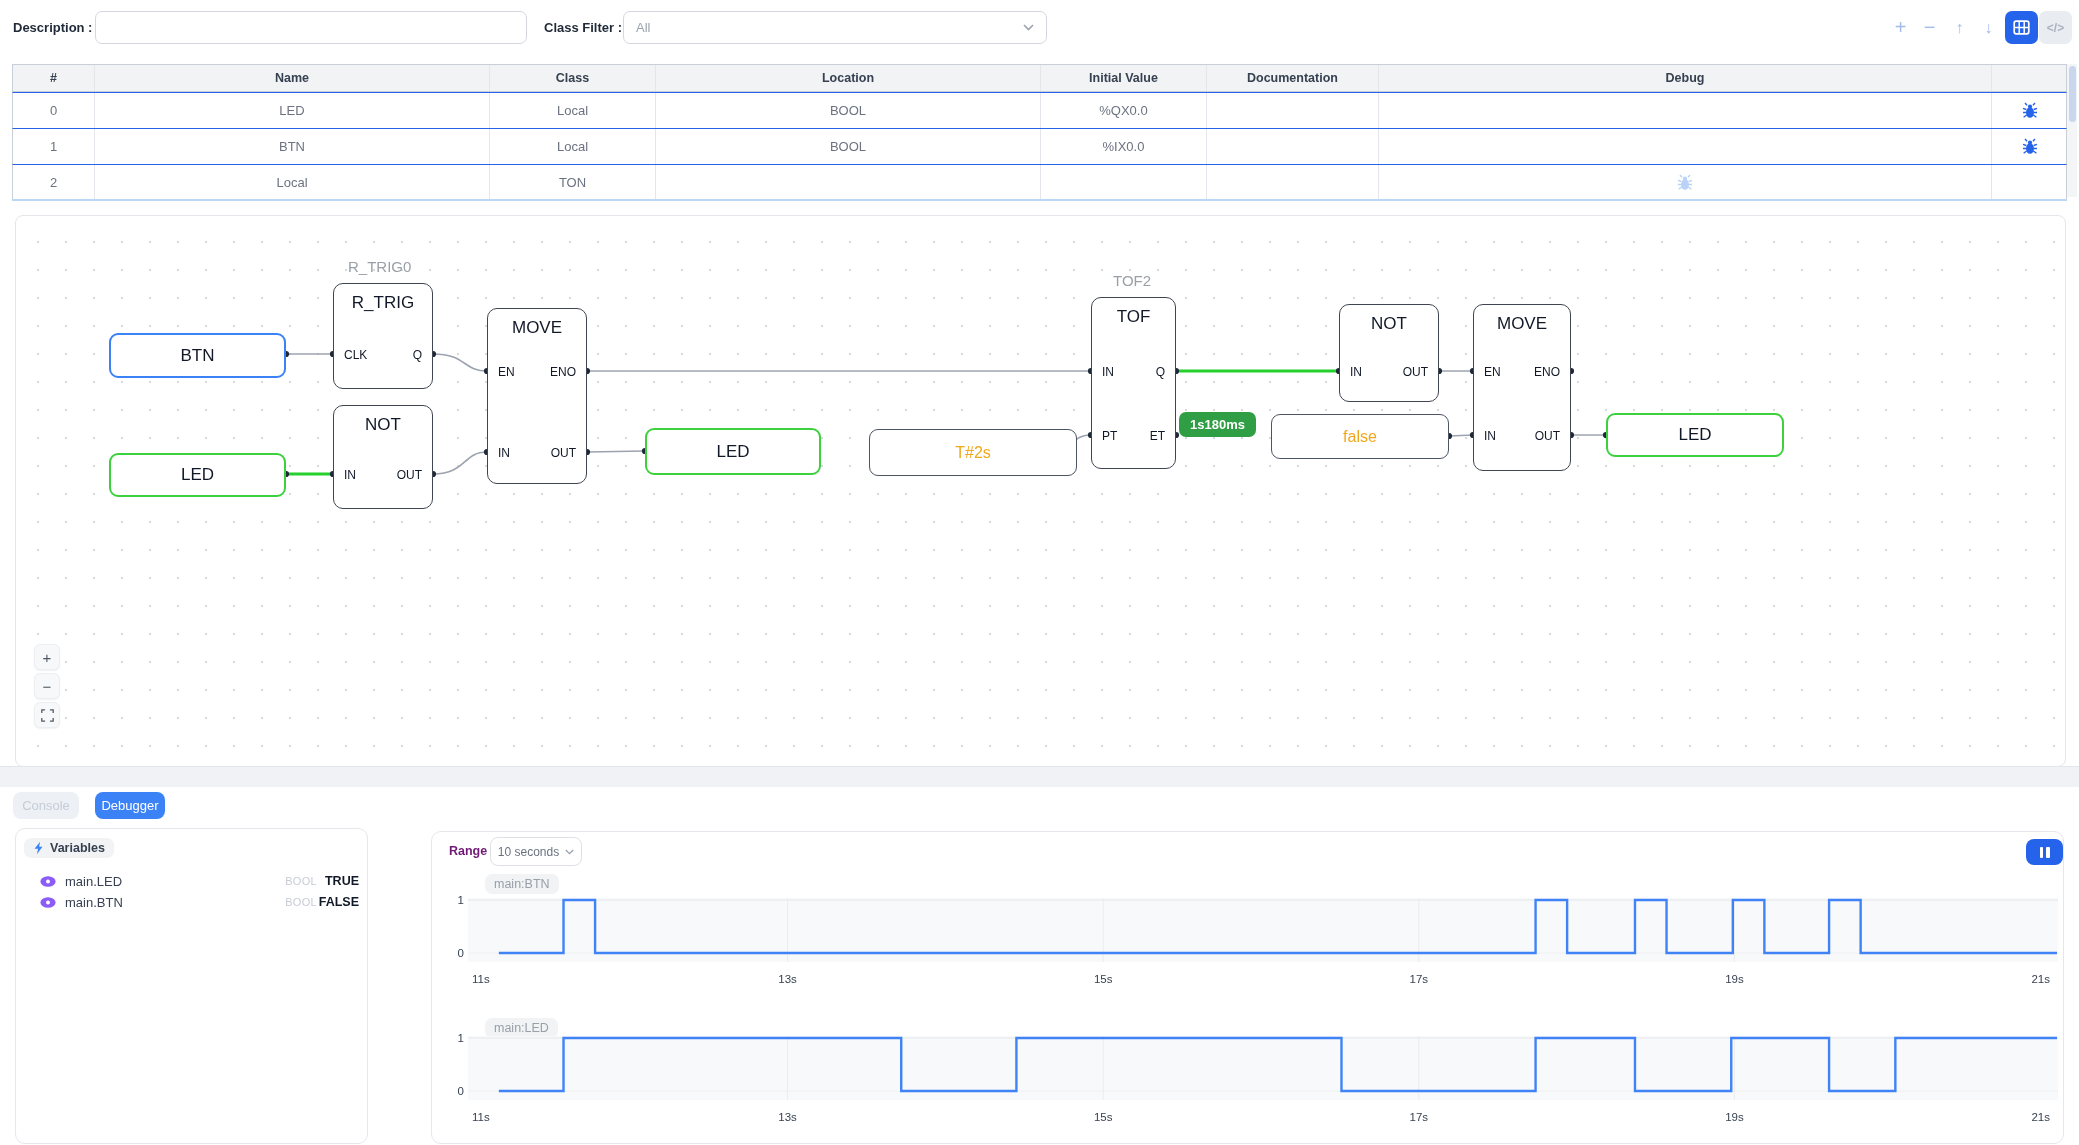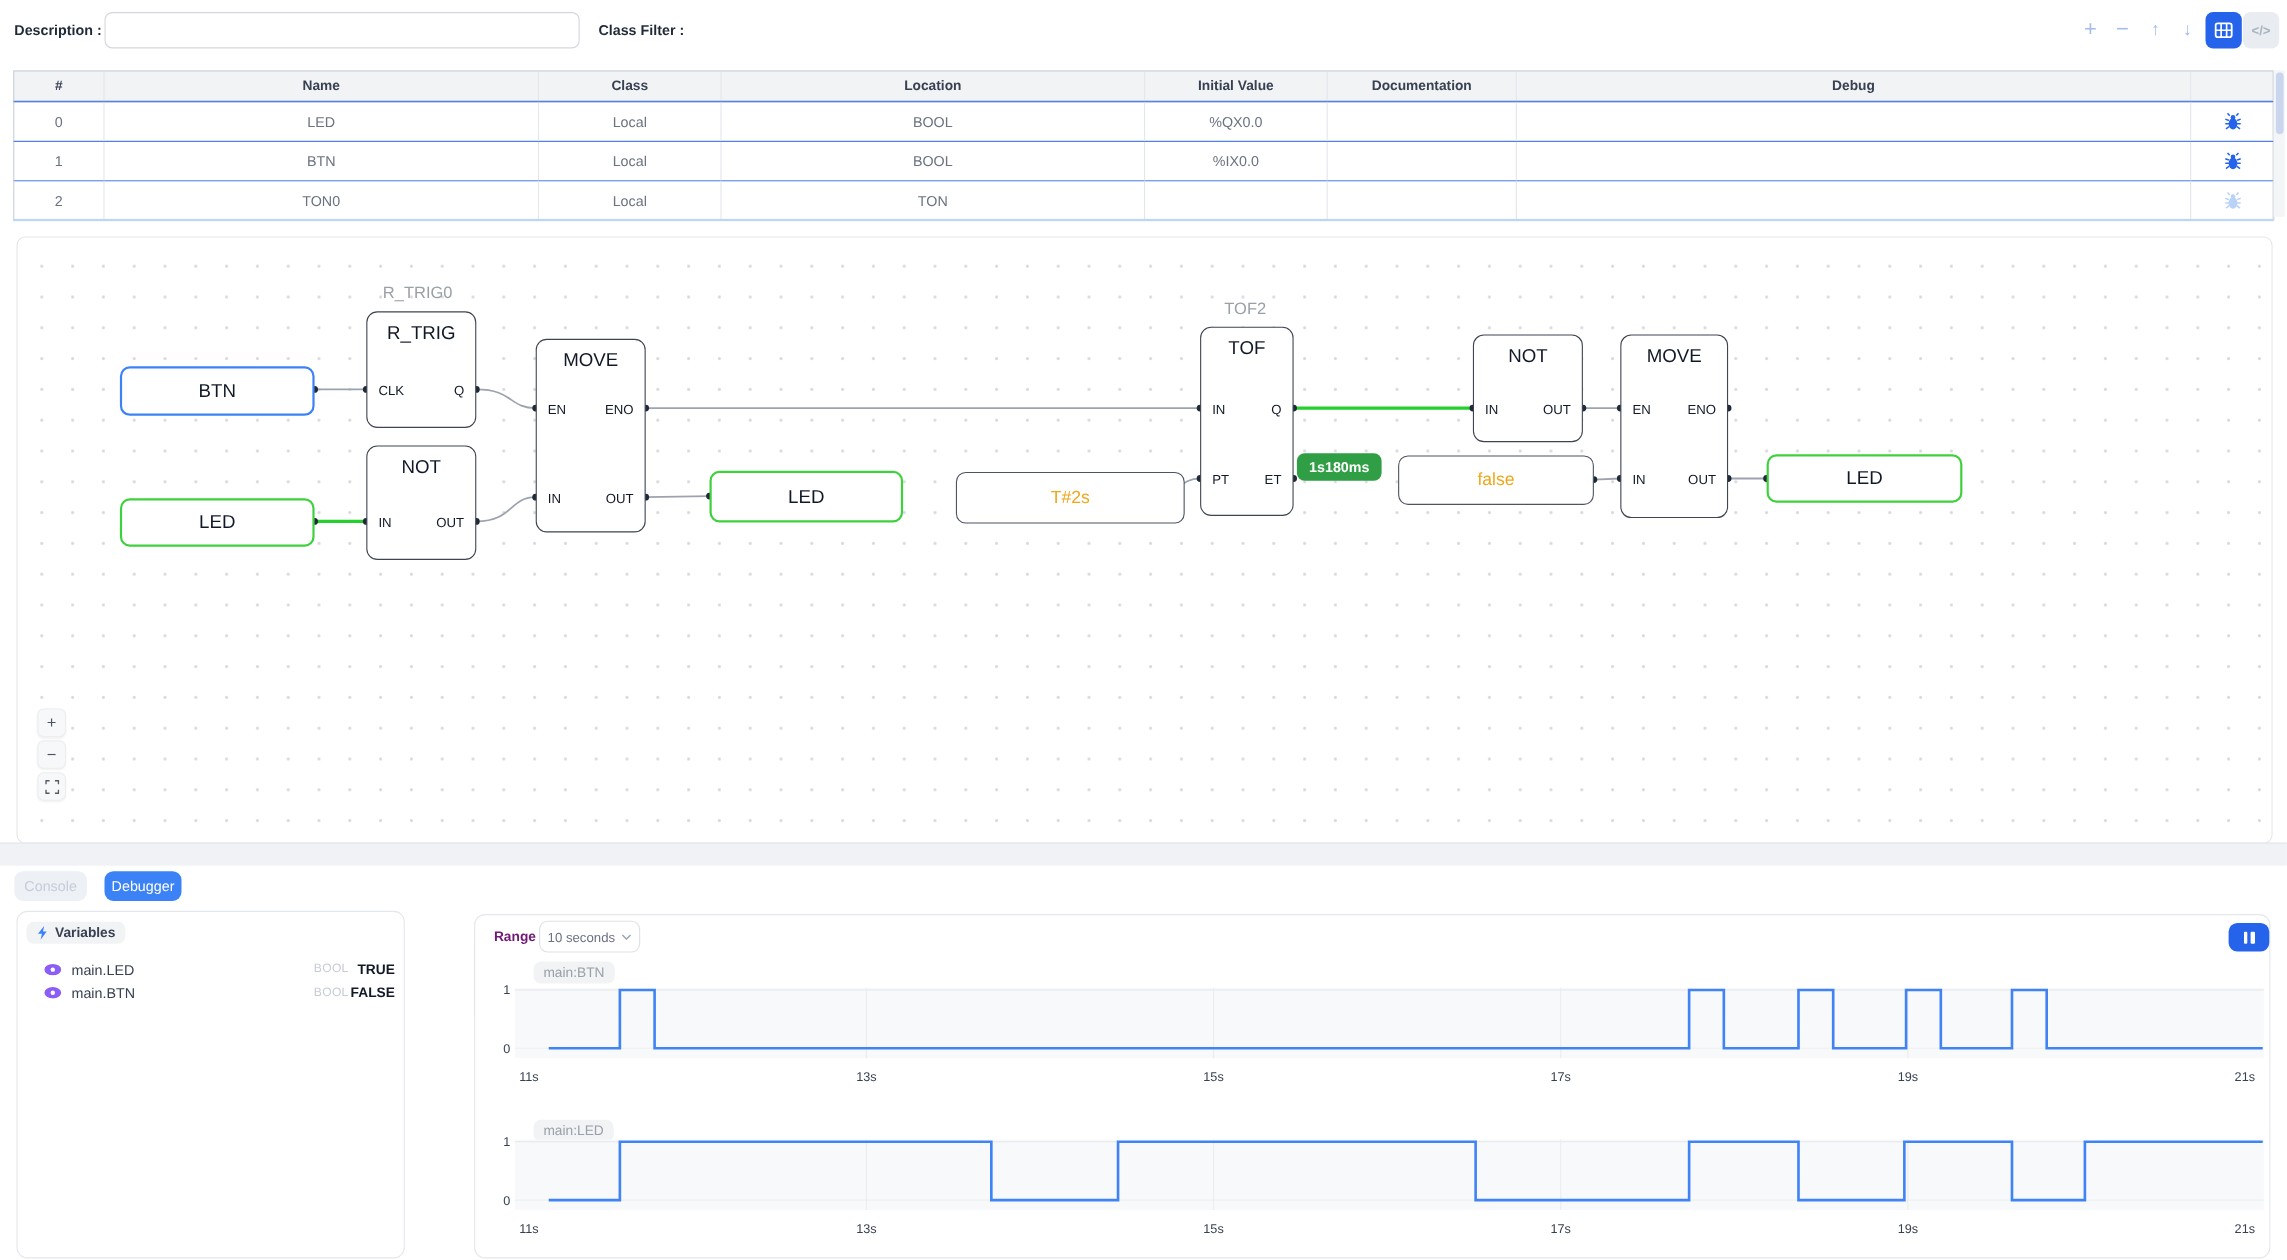--- a/index.html
+++ b/index.html
@@ -56,20 +56,26 @@
   .vval{width:42px;text-align:right;font-size:12.5px;font-weight:bold;color:#111827;}
   svg{display:block;}
 </style>
 </head>
 <body>
 
 <div class="abs" style="left:0;top:0;width:2079px;height:56px;">
   <span class="abs tb-label" style="left:13px;top:20px;">Description :</span>
   <input class="tb-input" value="" style="">
   <span class="abs tb-label" style="left:544px;top:20px;">Class Filter :</span>
+  <div class="tb-select">
+    <span>All</span>
+    <svg width="11" height="7" viewBox="0 0 11 7">
+      <polyline points="1,1 5.5,5.5 10,1" fill="none" stroke="#9aa3ae" stroke-width="1.6"></polyline>
+      </svg>
+  </div>
   <div class="icnbtn ghost" style="left:1884px;">+</div>
   <div class="icnbtn ghost" style="left:1913px;">−</div>
   <div class="icnbtn ghost" style="left:1943px;font-size:16px;">↑</div>
   <div class="icnbtn ghost" style="left:1972px;font-size:16px;">↓</div>
   <div class="icnbtn" style="left:2005px;background:#2563eb;">
     <svg width="17" height="15" viewBox="0 0 17 15">
       <rect x="1.2" y="1.2" width="14.6" height="12.6" rx="2" fill="none" stroke="#fff" stroke-width="1.7"></rect>
       <line x1="1.2" y1="7.5" x2="15.8" y2="7.5" stroke="#fff" stroke-width="1.5"></line>
       <line x1="6.2" y1="1.2" x2="6.2" y2="13.8" stroke="#fff" stroke-width="1.5"></line>
       <line x1="11.2" y1="1.2" x2="11.2" y2="13.8" stroke="#fff" stroke-width="1.5"></line>
@@ -116,21 +122,20 @@
         <div style="cursor: pointer;">
           <svg width="16" height="17" viewBox="0 0 16 17">
             <path d="M5,3.2 L3,1 M11,3.2 L13,1 M4.3,7.5 L1,6.3 M4.3,10.5 L1,10.5 M4.6,13 L1.6,15.2 M11.7,7.5 L15,6.3 M11.7,10.5 L15,10.5 M11.4,13 L14.4,15.2" stroke="#2563eb" stroke-width="1.4" fill="none"></path>
             <circle cx="8" cy="4.6" r="2.1" fill="#2563eb"></circle>
             <ellipse cx="8" cy="10.5" rx="4" ry="5.3" fill="#2563eb"></ellipse>
           </svg>
         </div>
       </div>
       <div class="trow tdata" style="border-bottom: 1px solid rgb(229, 231, 235);">
         <div>2</div>
-        <div>TON0</div>
         <div>Local</div>
         <div>TON</div>
         <div></div>
         <div></div>
         <div></div>
         <div style="cursor: pointer;">
           <svg width="16" height="17" viewBox="0 0 16 17">
             <path d="M5,3.2 L3,1 M11,3.2 L13,1 M4.3,7.5 L1,6.3 M4.3,10.5 L1,10.5 M4.6,13 L1.6,15.2 M11.7,7.5 L15,6.3 M11.7,10.5 L15,10.5 M11.4,13 L14.4,15.2" stroke="#b9d2f7" stroke-width="1.4" fill="none"></path>
             <circle cx="8" cy="4.6" r="2.1" fill="#b9d2f7"></circle>
             <ellipse cx="8" cy="10.5" rx="4" ry="5.3" fill="#b9d2f7"></ellipse>

